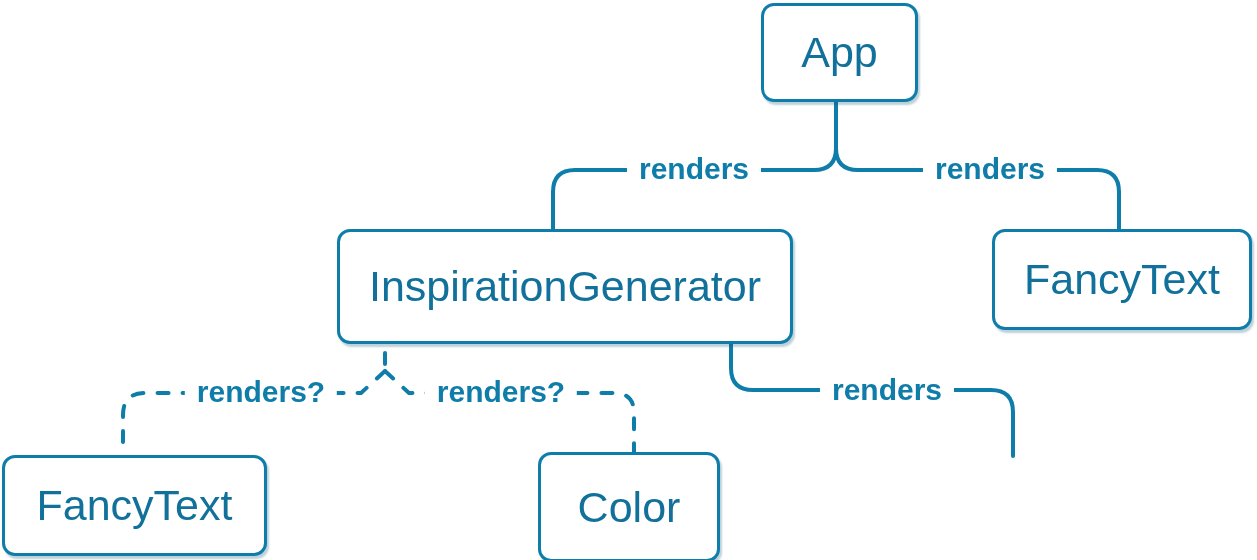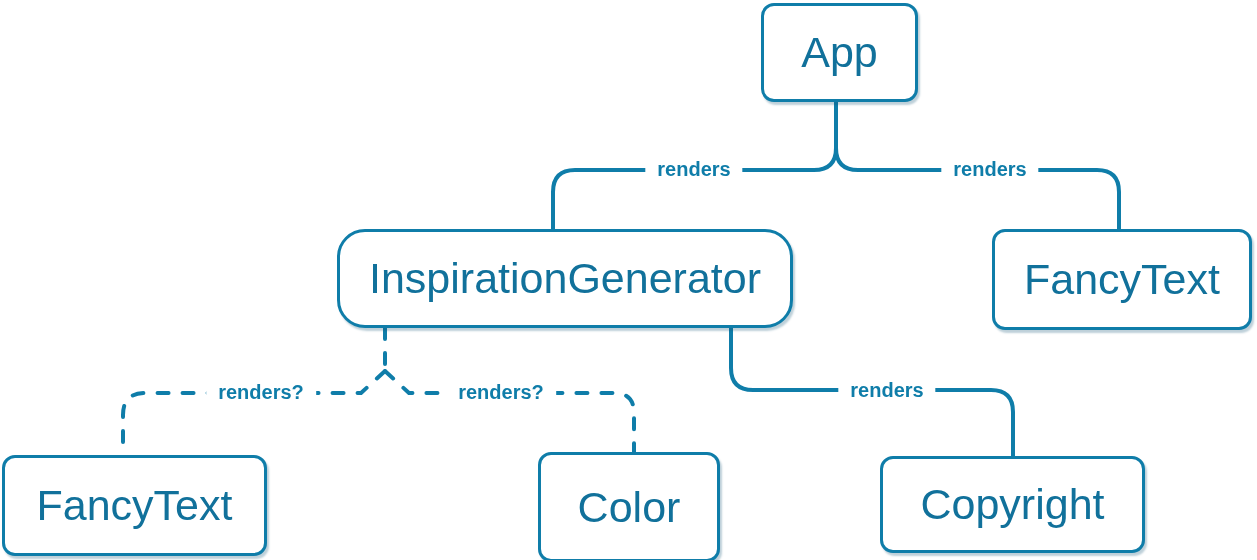--- a/index.html
+++ b/index.html
@@ -48,29 +48,29 @@
     font-size:43px;
     line-height:1;
     box-shadow:2px 3px 2px rgba(23,85,117,0.28);
     white-space:nowrap;
   }
   .edge-label{
     position:absolute;
     transform:translate(-50%,-50%);
     background:var(--page-bg);
     color:var(--label-text);
-    font-size:20px;
+    font-size:30px;
     font-weight:700;
     line-height:1;
     padding:2px 12px;
     white-space:nowrap;
   }
   
   .n-app{left:761px;top:3px;width:157px;height:99px;}
-  .n-ig{left:337px;top:229px;width:456px;height:99px;border-radius:28px;}
+  .n-ig{left:337px;top:229px;width:456px;height:115px;}
   .n-ft-top{left:992px;top:229px;width:260px;height:101px;}
   .n-ft-bottom{left:2px;top:455px;width:265px;height:101px;}
   .n-color{left:538px;top:452px;width:182px;height:110px;}
   .n-copyright{left:880px;top:456px;width:265px;height:97px;}
   
   .l-renders-left{left:694px;top:169px;}
   .l-renders-right{left:990px;top:169px;}
   .l-renders-bottom{left:887px;top:390px;}
   .l-rendersq-left{left:261px;top:392px;}
   .l-rendersq-right{left:501px;top:392px;}
@@ -92,21 +92,20 @@
   <div class="node n-app">App</div>
 
   <div class="node n-ig">InspirationGenerator</div>
 
   <div class="node n-ft-top">FancyText</div>
 
   <div class="node n-ft-bottom">FancyText</div>
 
   <div class="node n-color">Color</div>
 
-  <div class="node n-copyright">Copyright</div>
 
   <div class="edge-label l-renders-left">renders</div>
 
   <div class="edge-label l-renders-right">renders</div>
 
   <div class="edge-label l-rendersq-left">renders?</div>
 
   <div class="edge-label l-rendersq-right">renders?</div>
 
   <div class="edge-label l-renders-bottom">renders</div>

